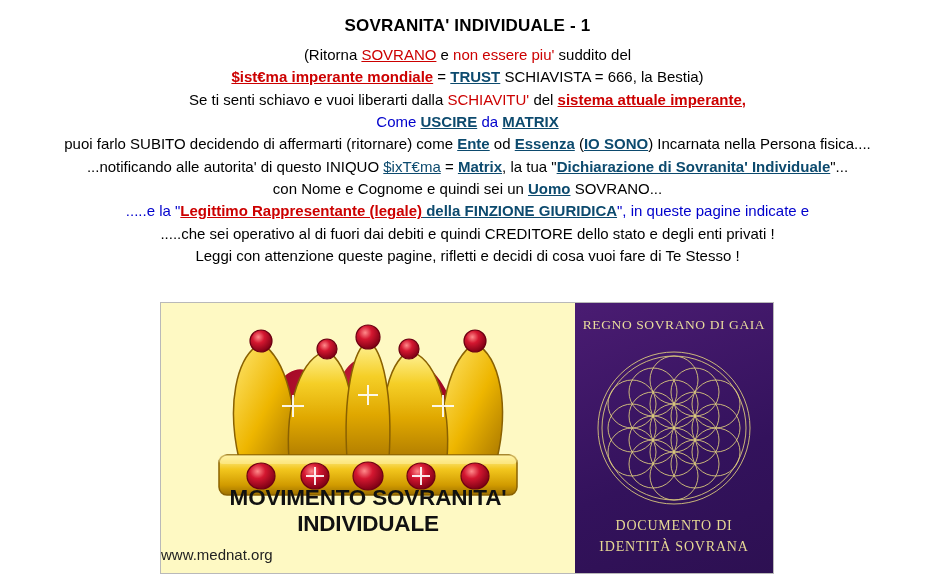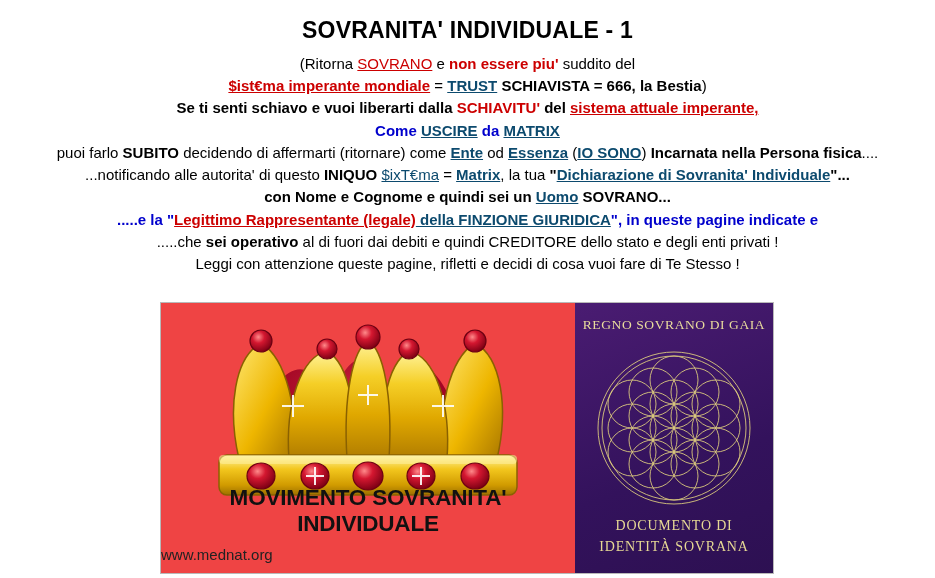--- a/index.html
+++ b/index.html
@@ -21,29 +21,29 @@
   }
   .text-block {
     text-align: center;
     padding: 14px 8px 0 8px;
     line-height: 1.42;
     font-size: 15px;
     color: #000000;
   }
   .title {
     font-weight: bold;
-    font-size: 23px;
+    font-size: 17px;
     color: #000000;
     letter-spacing: 0.2px;
     margin-bottom: 6px;
   }
   .line {
     margin: 1px 0;
   }
-  b { font-weight: bold; }
+  b { font-weight: normal; }
   .red { color: #cc0000; }
   .blue { color: #0000cc; }
   .lnk-red {
     color: #cc0000;
     text-decoration: underline;
     cursor: pointer;
   }
   .lnk-blue {
     color: #0c4a6e;
     text-decoration: underline;
@@ -60,21 +60,21 @@
     height: 272px;
     border: 1px solid #b9b9b9;
     box-sizing: border-box;
     display: flex;
     background: #ffffff;
   }
   .crown-panel {
     position: relative;
     width: 414px;
     height: 100%;
-    background: #ef4444;
+    background: #fef9c3;
     overflow: hidden;
   }
   .crown-wrap {
     position: absolute;
     left: 0; top: 6px;
     width: 414px; height: 200px;
   }
   .mov-title {
     position: absolute;
     left: 0; right: 0;

